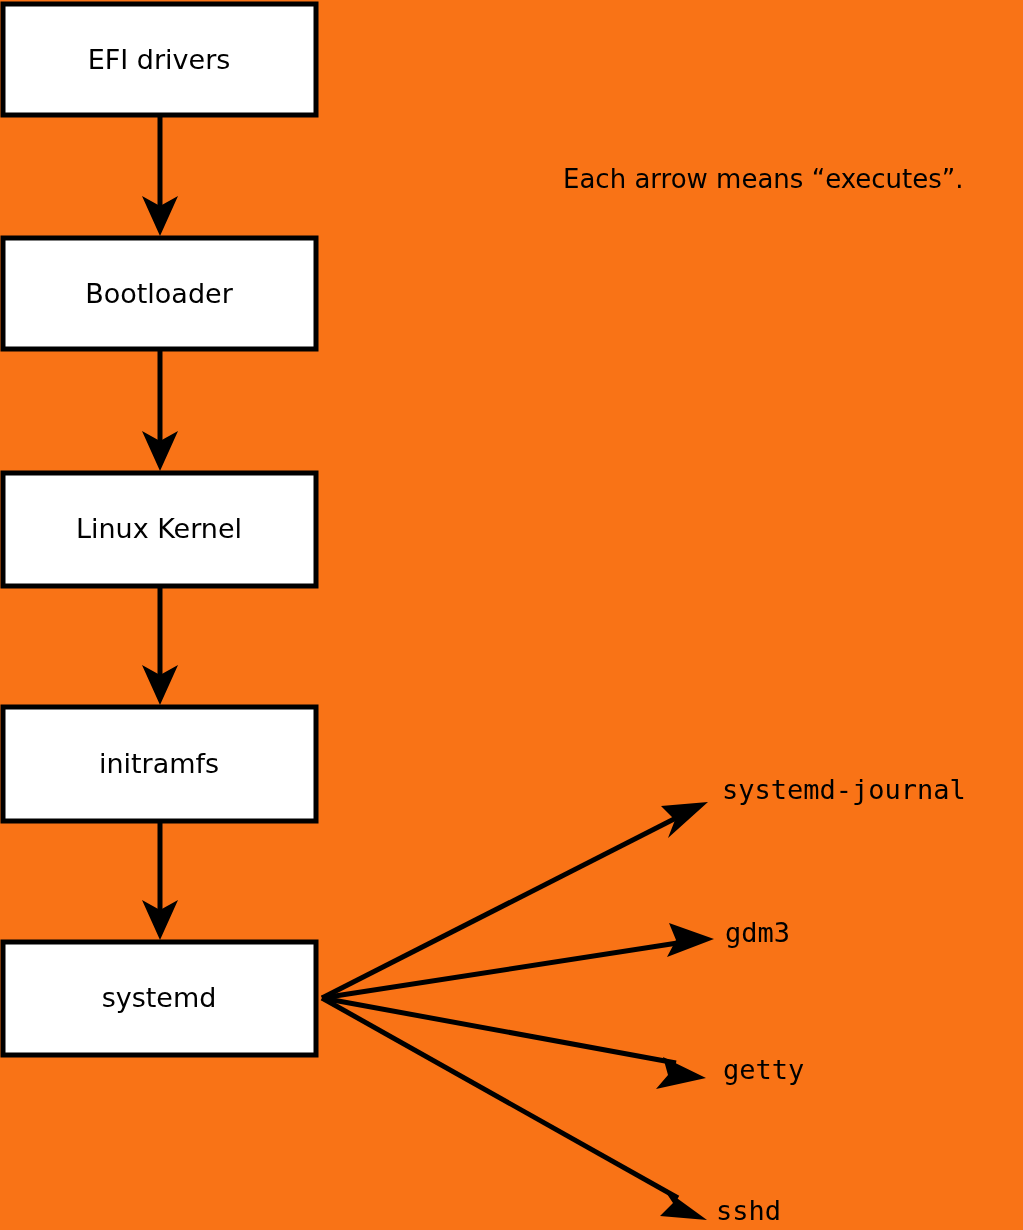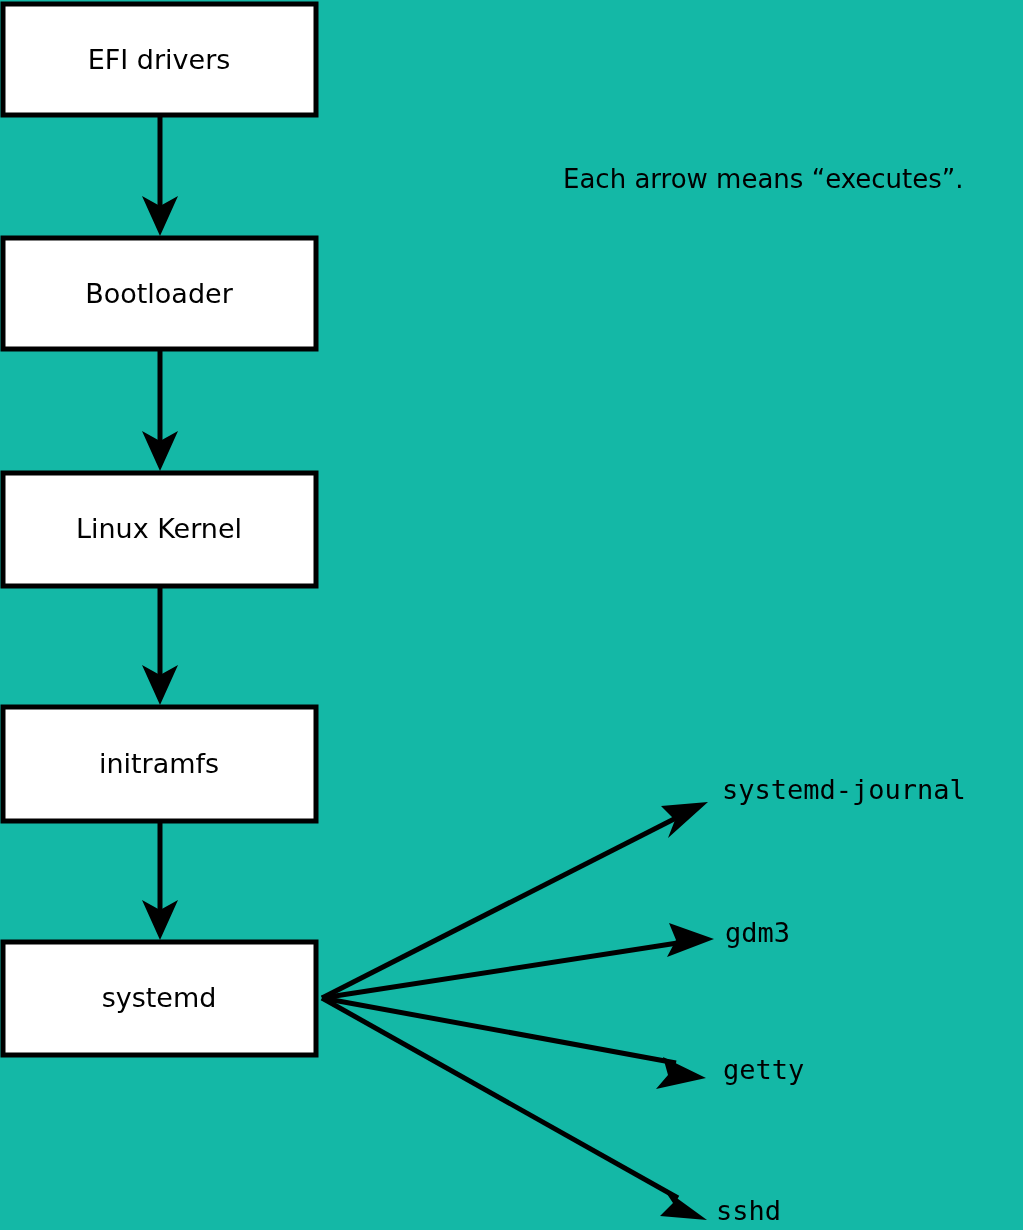--- a/index.html
+++ b/index.html
@@ -9,21 +9,21 @@
     background: #ffffff;
   }
   body {
     font-family: "DejaVu Sans", sans-serif;
     -webkit-font-smoothing: antialiased;
   }
   #canvas {
     position: relative;
     width: 1023px;
     height: 1230px;
-    background: #14b8a6;
+    background: #f97316;
     overflow: hidden;
   }
   #diagram-svg {
     position: absolute;
     left: 0;
     top: 0;
     width: 1023px;
     height: 1230px;
     display: block;
   }

